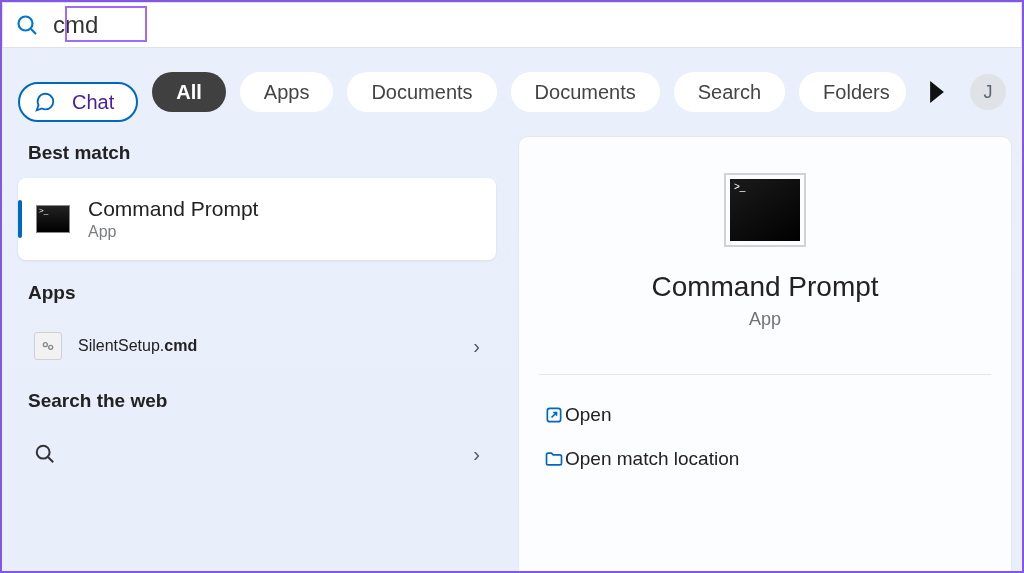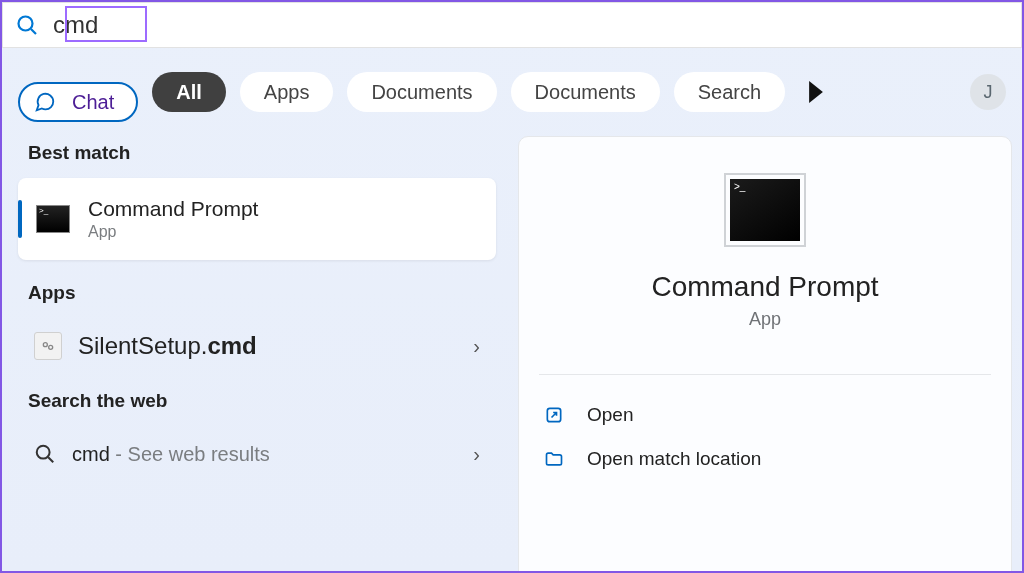--- a/index.html
+++ b/index.html
@@ -30,35 +30,35 @@
 .result.selected::before { content:''; position:absolute; left:0; top:22px; width:4px; height:38px; background:#0067c0; border-radius:4px; }
 .result .app-icon { width:38px; height:38px; display:flex; align-items:center; justify-content:center; }
 .cmd-icon { width:34px; height:28px; background:linear-gradient(180deg,#222 0%,#000 100%); border:1px solid #888; position:relative; }
 .cmd-icon::before { content:'>_'; position:absolute; top:0; left:2px; color:#fff; font-size:8px; }
 .result .txt { display:flex; flex-direction:column; }
 .result .primary { font-size:21px; color:#222; }
 .result .secondary { font-size:16px; color:#7a7d80; margin-top:2px; }
 
 .mini-result { display:flex; align-items:center; height:56px; padding:0 16px; gap:16px; cursor:pointer; }
 .mini-result .row-icon { width:28px; height:28px; background:#f2f2f2; border:1px solid #d0d0d0; border-radius:3px; display:flex; align-items:center; justify-content:center; color:#666; }
-.mini-result .label { font-size:24px; color:#222; }
+.mini-result .label { font-size:16px; color:#222; }
 .mini-result .chev { margin-left:auto; color:#555; font-size:20px; }
 
 .web-row .search-mini-icon { width:22px; height:22px; color:#333; }
 .web-row .label { font-size:20px; }
 .web-row .label .suffix { color:#7a7d80; }
 
 .detail-icon { width:82px; height:74px; border:2px solid #cfd2d6; padding:4px; }
 .detail-icon .inner { width:100%; height:100%; background:linear-gradient(145deg,#1b1b1b 0%,#000 100%); position:relative; }
 .detail-icon .inner::before { content:'>_'; position:absolute; top:2px; left:4px; color:#fff; font-size:10px; }
 .detail-title { font-size:28px; font-weight:400; color:#222; margin-top:24px; }
 .detail-sub { font-size:18px; color:#6f7276; margin-top:6px; }
 
 .actions { border-top:1px solid #e5e7ea; width:calc(100% - 40px); margin-top:44px; padding-top:18px; }
-.action { display:flex; align-items:center; gap:22px; height:44px; font-size:19px; color:#222; cursor:pointer; padding:0 4px; border-radius:4px; }
+.action { display:flex; align-items:center; height:44px; font-size:19px; color:#222; cursor:pointer; padding:0 4px; border-radius:4px; }
 .action .a-icon { width:22px; height:22px; color:#0067c0; display:flex; align-items:center; justify-content:center; }
 
 svg { display:block; }
 </style>
 </head>
 <body>
 
 <div class="searchbar-wrap">
   <div class="searchbar">
     <svg class="search-icon" viewBox="0 0 24 24" fill="none" stroke="currentColor" stroke-width="2.2">
@@ -84,20 +84,23 @@
       <span>Apps</span>
     </div>
   <div class="chip">
       <span>Documents</span>
     </div>
   <div class="chip">
       <span>Documents</span>
     </div>
   <div class="chip">
       <span>Search</span>
+    </div>
+  <div class="chip" style="padding-right:14px;">
+      <span>Folders</span>
     </div>
   <svg class="overflow-arrow" viewBox="0 0 10 16" fill="currentColor">
       <path d="M0 0 L10 8 L0 16 Z"></path>
     </svg>
   <div class="account-row">
     <div class="avatar">
         <span>J</span>
       </div>
 
   </div>
@@ -128,21 +131,20 @@
       <span class="label"><span>SilentSetup.</span><b>cmd</b></span>
       <span class="chev">›</span>
     </div>
 
     <div class="section-title" style="margin-top:16px;">Search the web</div>
     <div class="mini-result web-row">
       <svg class="search-mini-icon" viewBox="0 0 24 24" fill="none" stroke="currentColor" stroke-width="2.2">
           <circle cx="10" cy="10" r="7"></circle>
           <line x1="21" y1="21" x2="15.5" y2="15.5"></line>
         </svg>
-      <span class="label"><span>cmd</span><span class="suffix"> - See web results</span></span>
       <span class="chev">›</span>
     </div>
   </div>
 
   <div class="right">
     <div class="detail-icon">
         <div class="inner"></div>
       </div>
     <div class="detail-title">Command Prompt</div>
     <div class="detail-sub">App</div>

